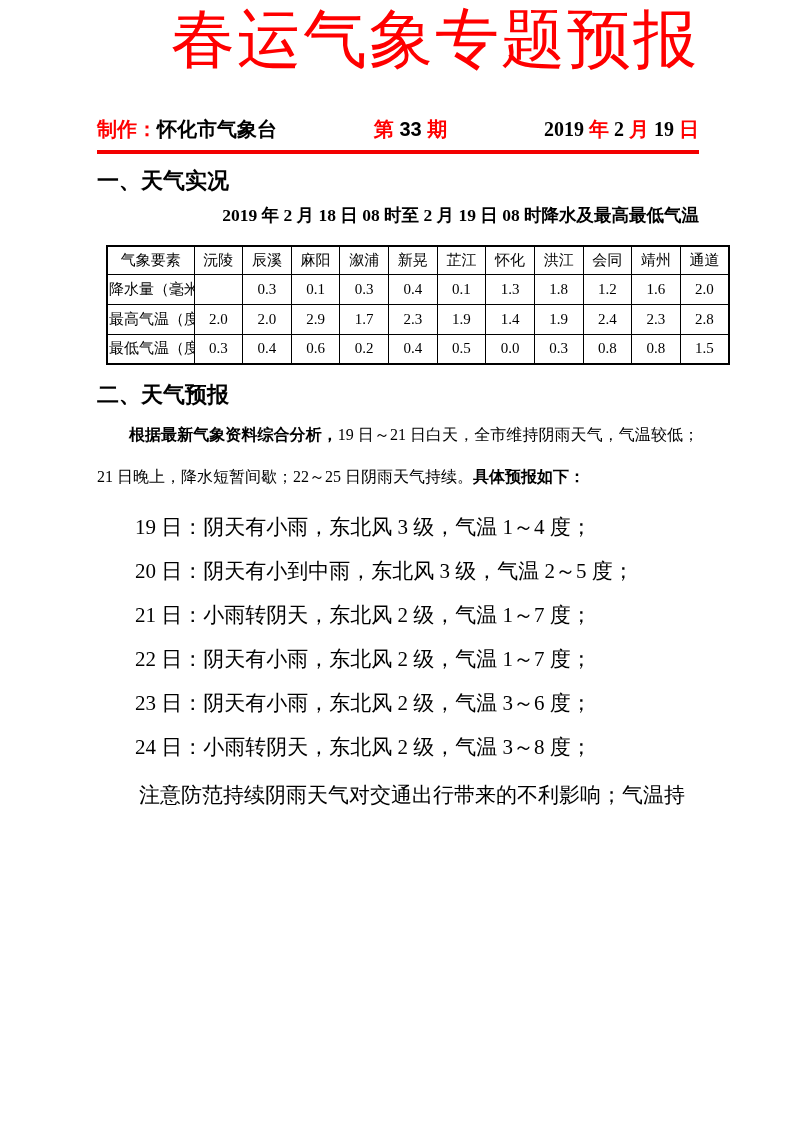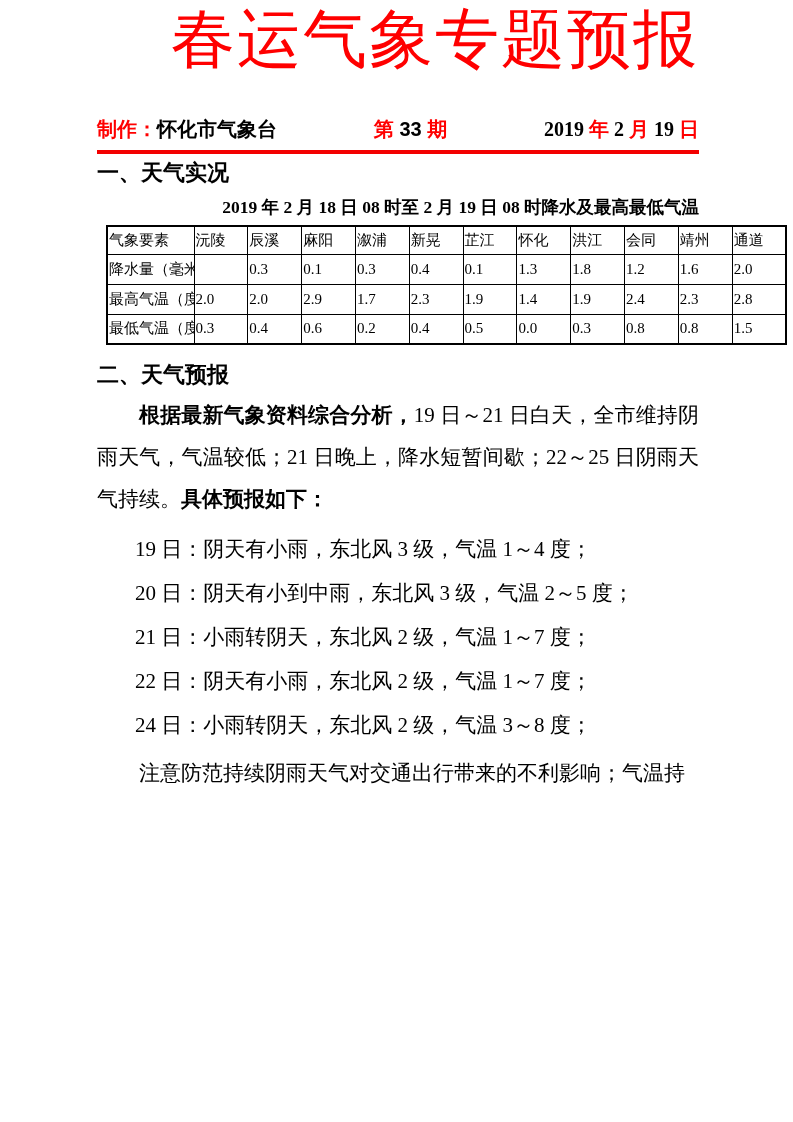--- a/index.html
+++ b/index.html
@@ -46,56 +46,56 @@
     width: 100%;
   }
 
   .sec-heading {
     font-family: "Liberation Sans", "DejaVu Sans", sans-serif;
     font-weight: bold;
     font-size: 22px;
     line-height: 28px;
     color: #000;
   }
-  .h1 { margin-top: 5px; }
+  .h1 { margin-top: 13px; }
   .h2 { margin-top: 16px; }
   .h3 { margin-top: 50px; }
 
   .table-title {
     margin-top: 9px;
     text-align: right;
     font-weight: bold;
     font-size: 17.5px;
     line-height: 22px;
   }
 
   table.wx {
-    margin-top: 7px;
+    margin-top: 19px;
     margin-left: 9px;
     border-collapse: collapse;
     table-layout: fixed;
-    width: 681px;
+    width: 624px;
     border: 2px solid #000;
     font-size: 15px;
-    text-align: left;
+    text-align: center;
   }
   table.wx td, table.wx th {
     border: 1px solid #000;
     font-weight: normal;
     height: 30px;
     padding: 0 1px;
     overflow: hidden;
     white-space: nowrap;
   }
   table.wx th.el-col, table.wx td.el-col { width: 87px; }
   table.wx tr.hdr th { height: 28px; }
 
   .intro {
     margin-top: 5px;
-    font-size: 21px;
+    font-size: 16px;
     line-height: 42px;
     text-align: justify;
     text-indent: 2em;
   }
   .hei {
     font-family: "Liberation Sans", "DejaVu Sans", sans-serif;
     font-weight: bold;
   }
 
   .daily { margin-top: 7px; }
@@ -210,20 +210,21 @@
 
     <div class="sec-heading h2">二、天气预报</div>
 
     <p class="intro"><span class="hei">根据最新气象资料综合分析，</span><span>19 日～21 日白天，全市维持阴雨天气，气温较低；21 日晚上，降水短暂间歇；22～25 日阴雨天气持续。</span><span class="hei">具体预报如下：</span></p>
 
     <div class="daily">
       <div class="daily-item">19 日：阴天有小雨，东北风 3 级，气温 1～4 度；</div>
       <div class="daily-item">20 日：阴天有小到中雨，东北风 3 级，气温 2～5 度；</div>
       <div class="daily-item">21 日：小雨转阴天，东北风 2 级，气温 1～7 度；</div>
       <div class="daily-item">22 日：阴天有小雨，东北风 2 级，气温 1～7 度；</div>
+      <div class="daily-item">23 日：阴天有小雨，东北风 2 级，气温 3～6 度；</div>
       <div class="daily-item">24 日：小雨转阴天，东北风 2 级，气温 3～8 度；</div>
     </div>
 
 
     <p class="suggest-text">注意防范持续阴雨天气对交通出行带来的不利影响；气温持</p>
 
   </div>
 </div>
 
 </body></html>

